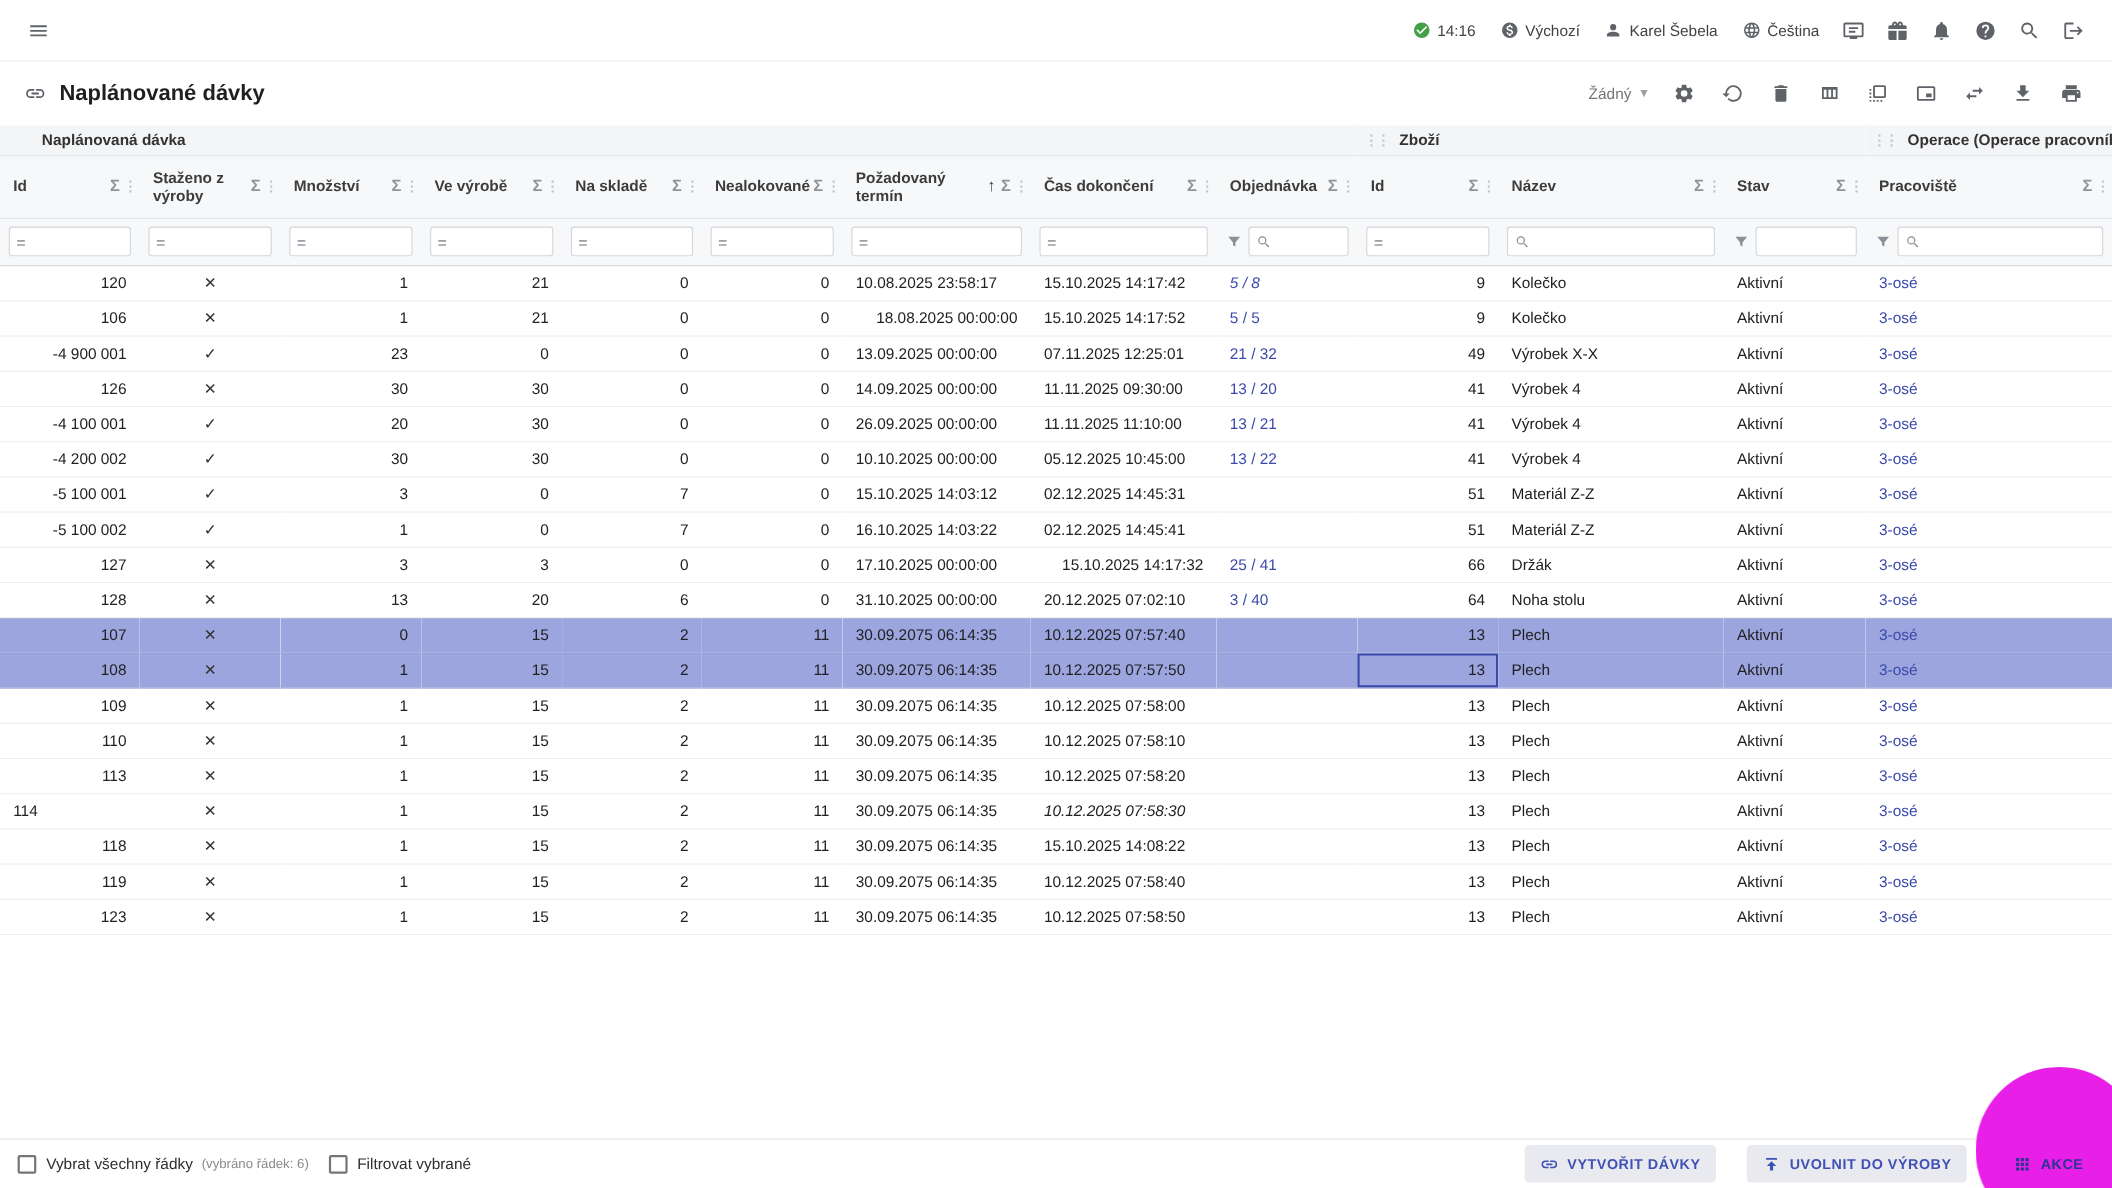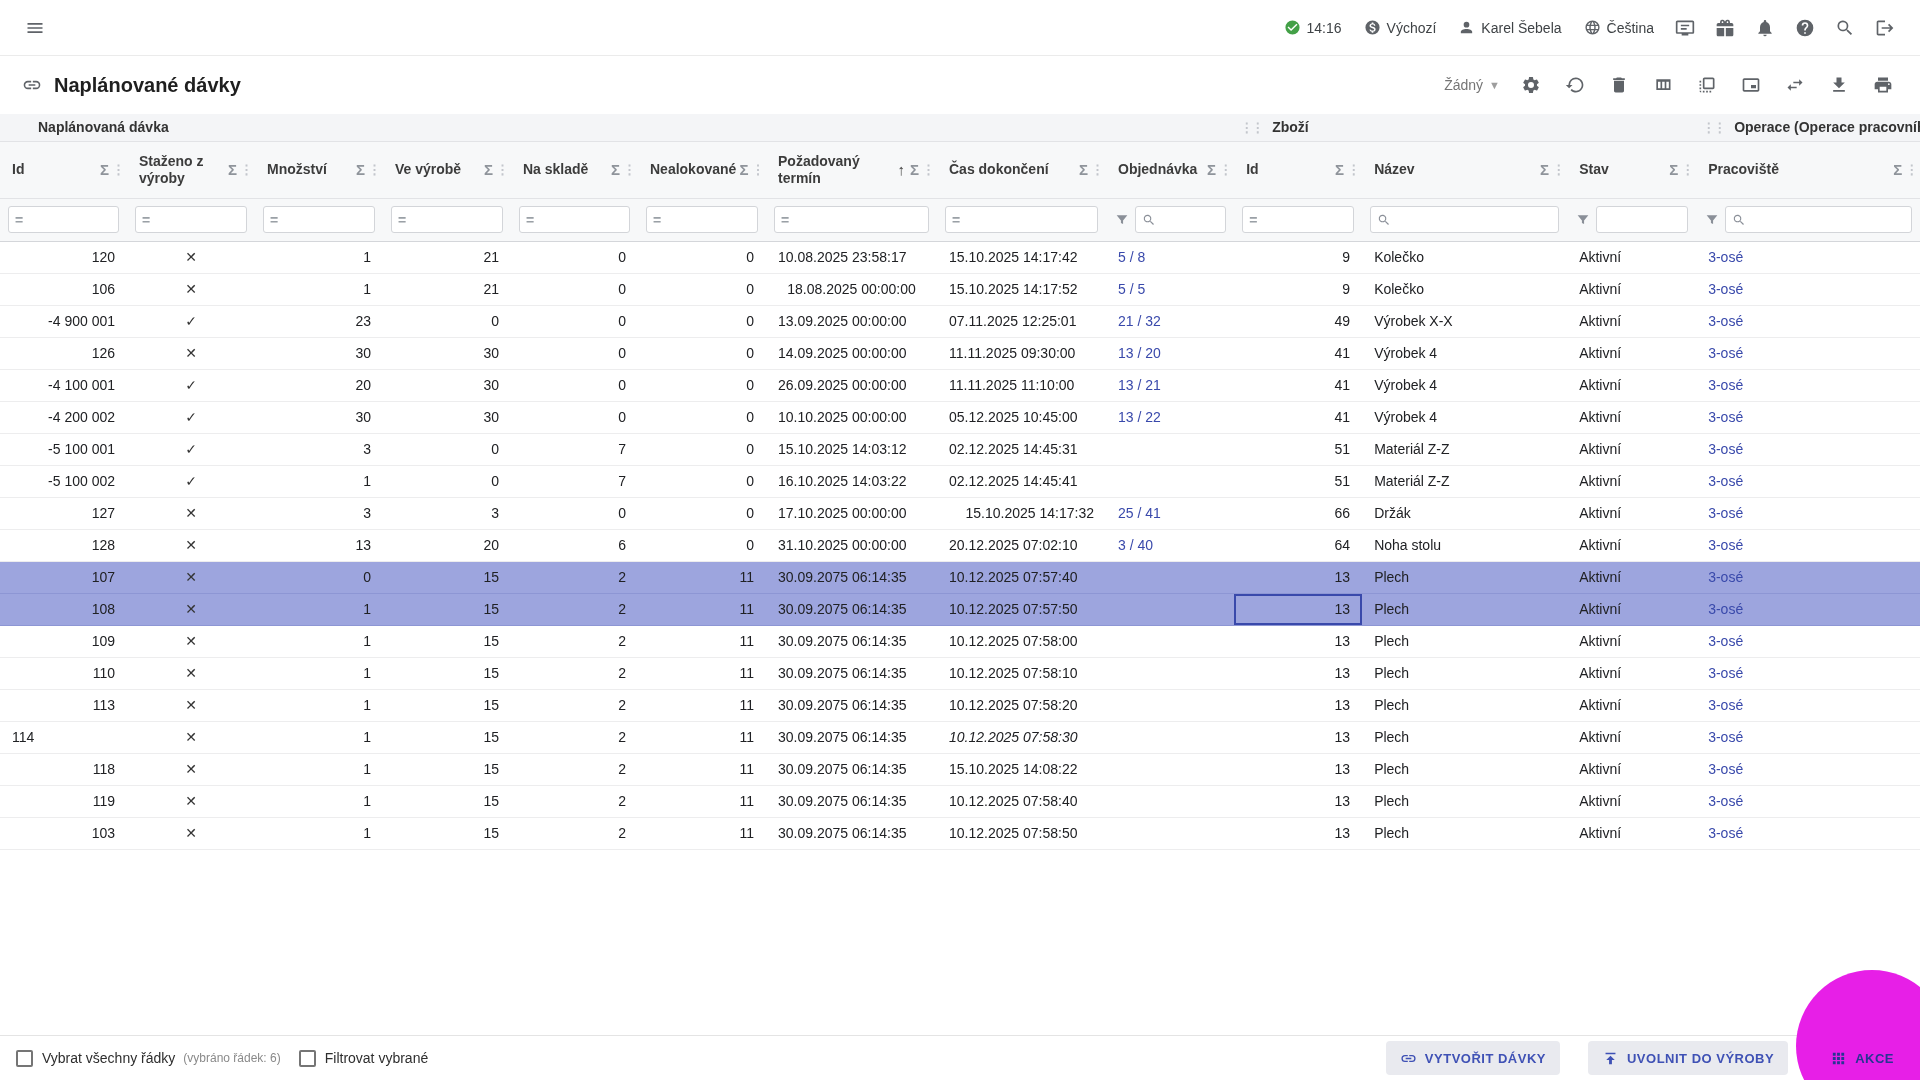--- a/index.html
+++ b/index.html
@@ -459,34 +459,34 @@
       <tbody id="grid-body">
           <tr class="drow">
             <td style="text-align: right;">120</td>
             <td class="bool" style="text-align: center;">✕</td>
             <td style="text-align: right;">1</td>
             <td style="text-align: right;">21</td>
             <td style="text-align: right;">0</td>
             <td style="text-align: right;">0</td>
             <td style="text-align: left;">10.08.2025 23:58:17</td>
             <td style="text-align: left;">15.10.2025 14:17:42</td>
-            <td style="text-align: left;"><a class="clink">5 / 8</a></td>
+            <td style="text-align: left; font-style: italic;"><a class="clink">5 / 8</a></td>
             <td style="text-align: right;">9</td>
             <td style="text-align: left;">Kolečko</td>
             <td style="text-align: left;">Aktivní</td>
             <td style="text-align: left;"><a class="clink">3-osé</a></td>
           </tr>
           <tr class="drow">
             <td style="text-align: right;">106</td>
             <td class="bool" style="text-align: center;">✕</td>
             <td style="text-align: right;">1</td>
             <td style="text-align: right;">21</td>
             <td style="text-align: right;">0</td>
             <td style="text-align: right;">0</td>
-            <td style="text-align: center;">18.08.2025 00:00:00</td>
+            <td style="text-align: right;">18.08.2025 00:00:00</td>
             <td style="text-align: left;">15.10.2025 14:17:52</td>
             <td style="text-align: left;"><a class="clink">5 / 5</a></td>
             <td style="text-align: right;">9</td>
             <td style="text-align: left;">Kolečko</td>
             <td style="text-align: left;">Aktivní</td>
             <td style="text-align: left;"><a class="clink">3-osé</a></td>
           </tr>
           <tr class="drow">
             <td style="text-align: right; padding-left: 24px;">-4 900 001</td>
             <td class="bool" style="text-align: center;">✓</td>
@@ -721,21 +721,21 @@
             <td style="text-align: right;">11</td>
             <td style="text-align: left;">30.09.2075 06:14:35</td>
             <td style="text-align: left;">10.12.2025 07:58:40</td>
             <td style="text-align: left;"></td>
             <td style="text-align: right;">13</td>
             <td style="text-align: left;">Plech</td>
             <td style="text-align: left;">Aktivní</td>
             <td style="text-align: left;"><a class="clink">3-osé</a></td>
           </tr>
           <tr class="drow">
-            <td style="text-align: right;">103</td>
+            <td style="text-align: right;">123</td>
             <td class="bool" style="text-align: center;">✕</td>
             <td style="text-align: right;">1</td>
             <td style="text-align: right;">15</td>
             <td style="text-align: right;">2</td>
             <td style="text-align: right;">11</td>
             <td style="text-align: left;">30.09.2075 06:14:35</td>
             <td style="text-align: left;">10.12.2025 07:58:50</td>
             <td style="text-align: left;"></td>
             <td style="text-align: right;">13</td>
             <td style="text-align: left;">Plech</td>

